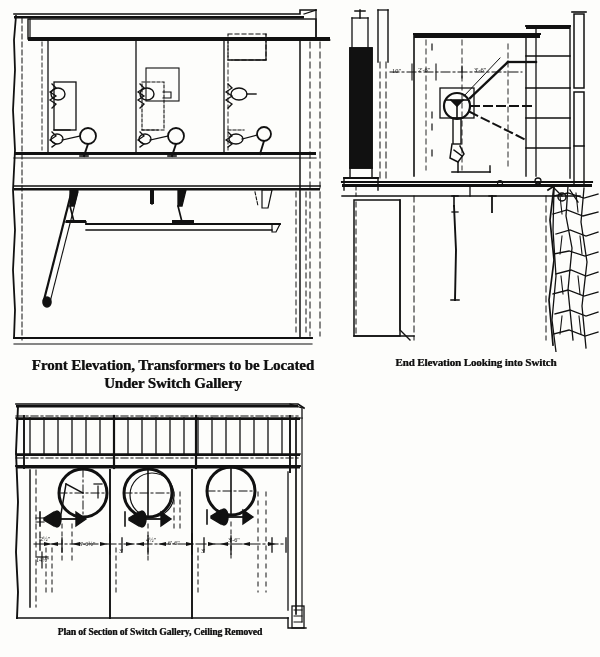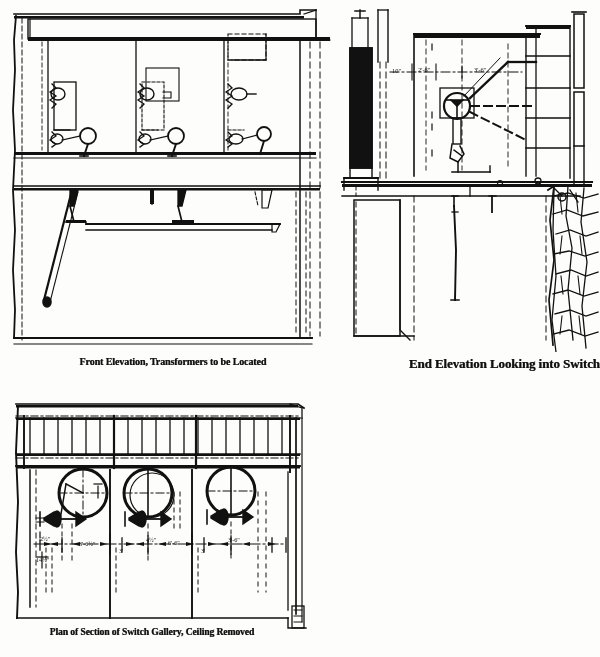--- a/index.html
+++ b/index.html
@@ -30,29 +30,28 @@
     position: absolute;
     text-align: center;
     font-family: "Liberation Serif", "DejaVu Serif", serif;
     font-weight: bold;
     color: #111;
     line-height: 1.22;
     letter-spacing: -0.1px;
   }
   #cap-front {
     left: 8px; top: 356px; width: 330px;
-    font-size: 10px;
+    font-size: 15px;
   }
   #cap-end {
     left: 352px; top: 356px; width: 248px;
-    font-size: 13px;
-    text-align: right;
+    font-size: 11px;
   }
   #cap-plan {
-    left: 6px; top: 626px; width: 292px;
+    left: 14px; top: 626px; width: 292px;
     font-size: 9.6px;
   }
   .cap-l1 { display:block; }
   .cap-l2 { display:block; }
 
   
   .caption span {
     text-shadow: 0.35px 0 0 rgba(0,0,0,0.5), -0.3px 0.3px 0 rgba(0,0,0,0.35);
   }
 
@@ -172,20 +171,21 @@
         <ellipse cx="47" cy="302" rx="4" ry="5" stroke-width="1.6" fill="#111"></ellipse>
 
         <path d="M296 192 L296 336" stroke-width="1.0" stroke-dasharray="5 4"></path>
         <path d="M306 192 L306 336" stroke-width="1.0" stroke-dasharray="5 4"></path>
       </g>
     </svg>
   </div>
 
   <div class="caption" id="cap-front">
     <span class="cap-l1">Front Elevation, Transformers to be Located</span>
+    <span class="cap-l2">Under Switch Gallery</span>
   </div>
 
   <div class="panel" id="panel-end" style="left:340px; top:0px; width:260px; height:352px;">
     <svg width="260" height="352" viewBox="0 0 260 352">
       <g class="ink" stroke-linecap="square">
 
         <path d="M12 18 L12 48" stroke-width="1.3"></path>
         <path d="M28 18 L28 48" stroke-width="1.3"></path>
         <path d="M12 18 L28 18" stroke-width="1.3"></path>
         <path d="M20 10 L20 18" stroke-width="1.5"></path>

